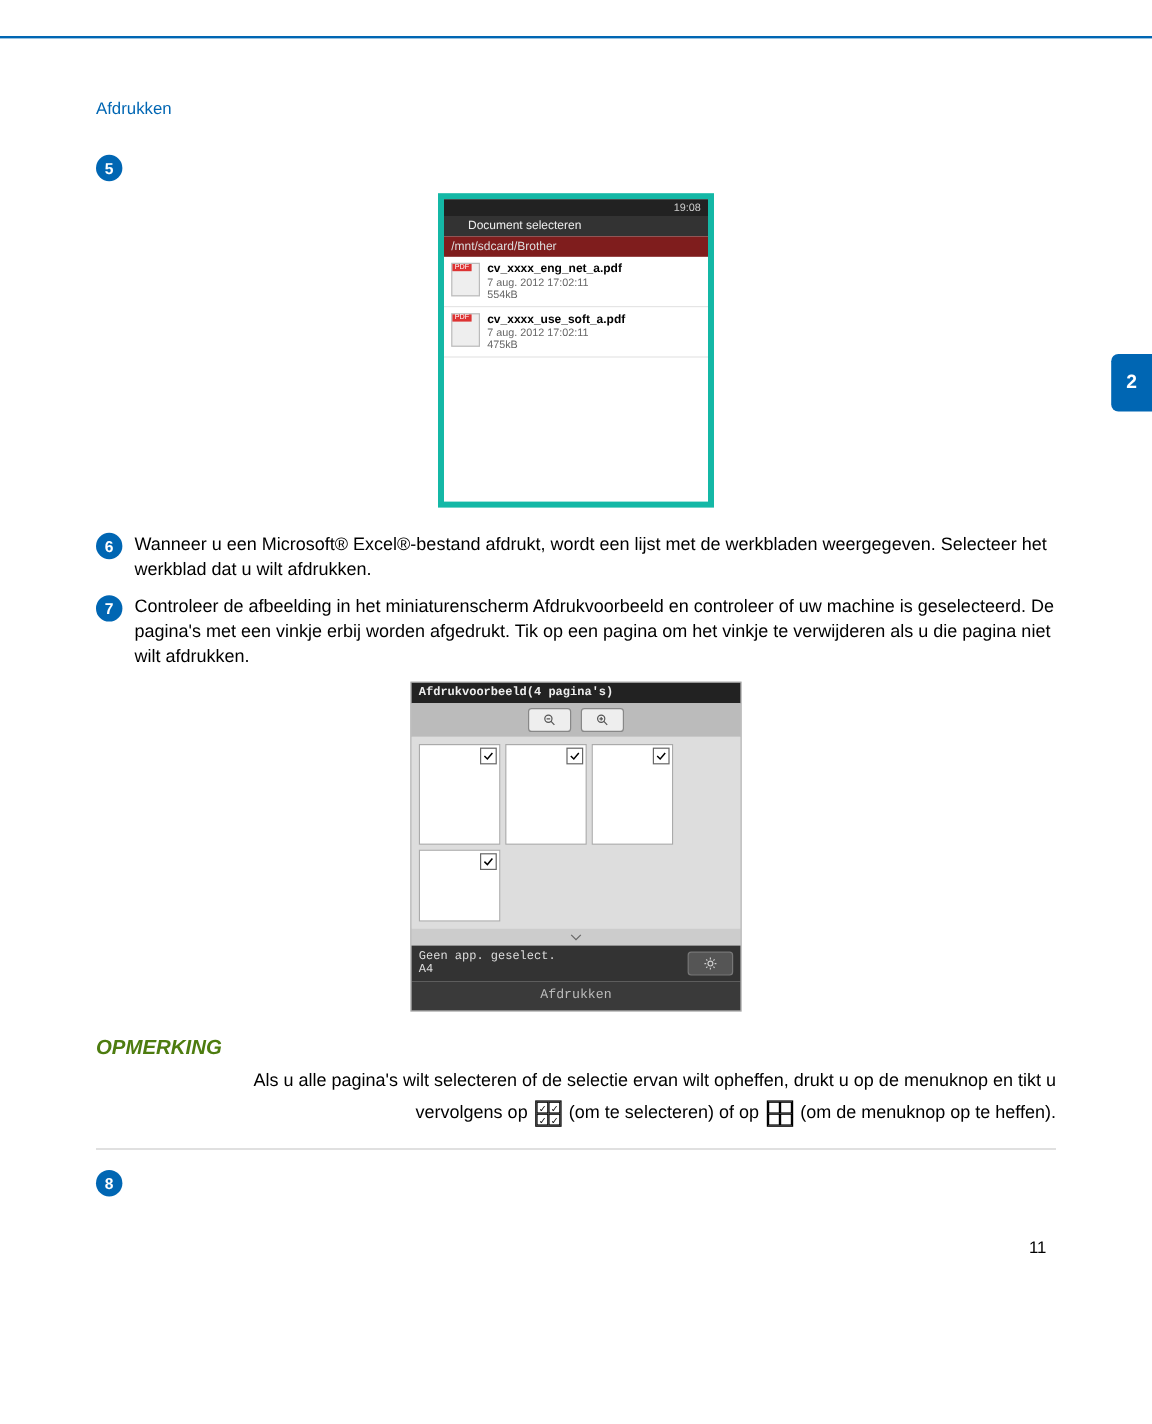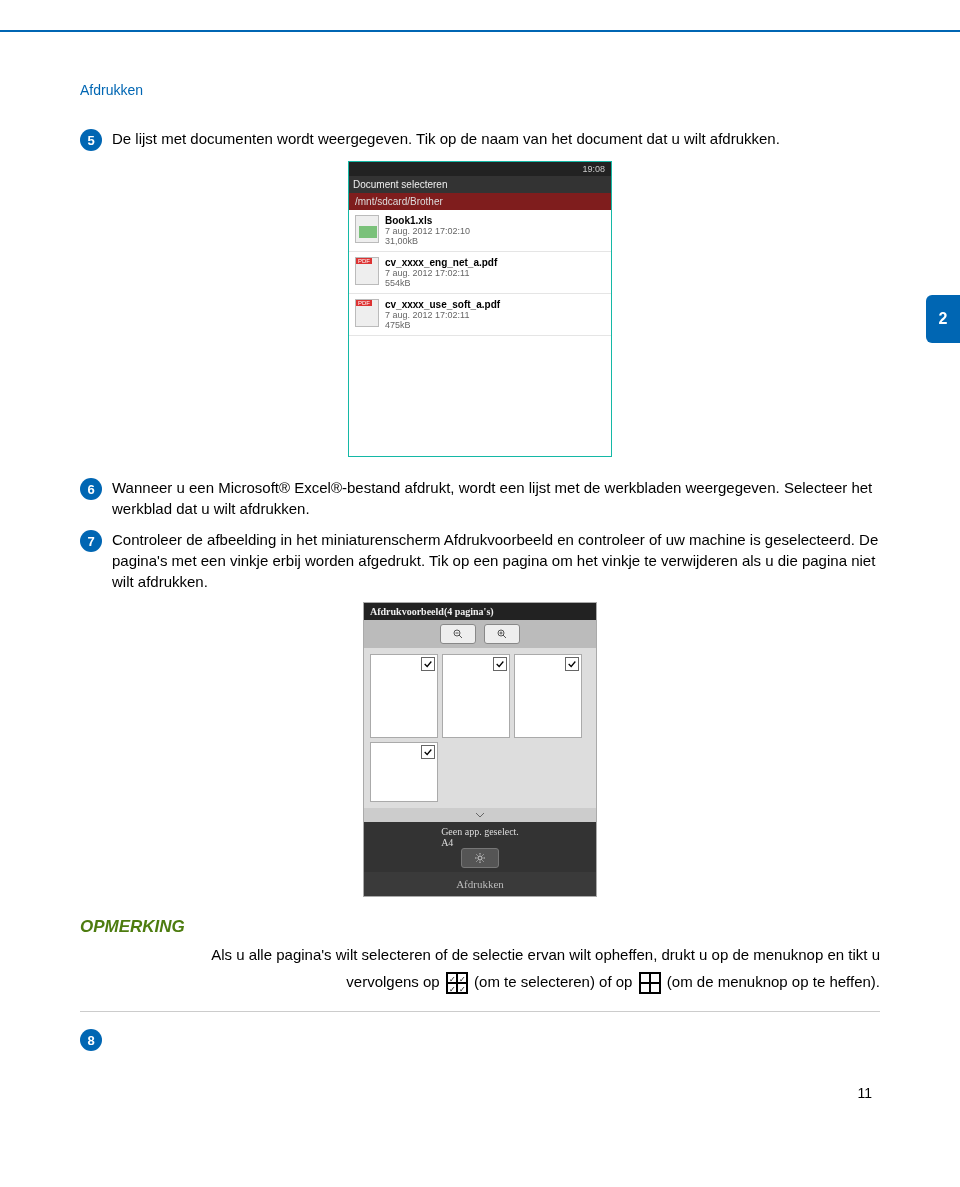--- a/index.html
+++ b/index.html
@@ -63,37 +63,37 @@
     justify-content:center;
     border-radius:6px 0 0 6px;
   }
   .shot-center {
     display:flex;
     justify-content:center;
     margin:6px 0 20px 0;
   }
   
   .shot1 {
-    width:264px;
-    border:1px solid #14b8a6;
+    width:230px;
+    border:5px solid #14b8a6;
     font-size:9px;
     font-family:Arial,sans-serif;
     background:#fff;
   }
   .shot1-status {
     background:#222;
     color:#ccc;
     text-align:right;
     padding:2px 6px;
     font-size:9px;
   }
   .shot1-hdr {
     background:#333;
     color:#eee;
-    padding:3px 4px;
+    padding:3px 20px;
     font-size:10px;
   }
   .shot1-path {
     background:#7f1d1d;
     color:#ddd;
     padding:3px 6px;
     font-size:10px;
   }
   .shot1-item {
     display:flex;
@@ -108,44 +108,44 @@
     margin-right:6px;
     position:relative;
   }
   .file-icon.xls::after{content:"";position:absolute;left:3px;top:10px;width:18px;height:12px;background:linear-gradient(#7ac17a,#7ac17a);}
   .file-icon.pdf::before{content:"PDF";position:absolute;left:0;top:0;font-size:6px;background:#d33;color:#fff;padding:0 2px;}
   .file-name{font-weight:bold;font-size:10px;}
   .file-meta,.file-size{color:#666;font-size:9px;}
   .shot1-blank{height:120px;}
   
   .shot2 {
-    width:234px;
+    width:276px;
     border:1px solid #aaa;
-    font-family:Liberation Serif, serif;
+    font-family:Liberation Mono, monospace;
     background:#ddd;
   }
   .shot2-hdr{
     background:#222;color:#eee;font-size:10px;padding:3px 6px;font-weight:bold;
   }
   .shot2-zoom{
     background:#bbb; display:flex;justify-content:center;gap:8px;padding:4px;
   }
   .zoom-btn{
     width:36px;height:20px;background:#eee;border:1px solid #888;border-radius:3px;display:flex;align-items:center;justify-content:center;
   }
   .zoom-btn svg{width:12px;height:12px;}
   .shot2-grid{
     background:#ddd;padding:6px;display:flex;gap:4px;flex-wrap:wrap;min-height:155px;align-content:flex-start;
   }
   .thumb{width:68px;height:84px;background:#fff;border:1px solid #aaa;position:relative;}
   .thumb .chk{position:absolute;right:2px;top:2px;width:14px;height:14px;background:#fff;border:1px solid #666;display:flex;align-items:center;justify-content:center;}
   .thumb .chk svg{width:10px;height:10px;}
   .scroll-ind{background:#ccc;height:14px;display:flex;align-items:center;justify-content:center;}
   .scroll-ind svg{width:12px;height:8px;}
-  .status-row{background:#333;color:#ddd;font-size:10px;padding:4px 6px;display:flex;justify-content:space-between;align-items:center;flex-direction:column;}
+  .status-row{background:#333;color:#ddd;font-size:10px;padding:4px 6px;display:flex;justify-content:space-between;align-items:center;}
   .gear-btn{width:38px;height:20px;background:#555;border:1px solid #777;border-radius:3px;display:flex;align-items:center;justify-content:center;}
   .gear-btn svg{width:12px;height:12px;fill:#ccc;}
   .print-btn{background:#3a3a3a;color:#bbb;text-align:center;font-size:11px;padding:6px;}
   
   .note{margin:12px 80px 0 80px;}
   .note-title{color:#4d7c0f;font-weight:bold;font-style:italic;font-size:17px;margin-bottom:4px;}
   .note-body{font-size:15px;line-height:1.8;margin-left:28px;text-align:right;}
   .inline-icon{display:inline-block;vertical-align:middle;background:#000;width:22px;height:22px;margin:0 2px;}
   .inline-icon.sa{background:
     repeating-linear-gradient(#fff,#fff);
@@ -161,38 +161,29 @@
 </head>
 <body>
 
 <div class="top-rule"></div>
 
 <div class="section-header">Afdrukken</div>
 
 <div class="content">
   <div class="step">
     <div class="bullet">5</div>
-    <div class="step-text">De lijst met documenten wordt weergegeven. Tik op de naam van het document dat u wilt afdrukken.</div>
   </div>
 </div>
 
 <div class="shot-center">
   <div class="shot1">
     <div class="shot1-status"><span>19:08</span></div>
     <div class="shot1-hdr">Document selecteren</div>
     <div class="shot1-path">/mnt/sdcard/Brother</div>
     <div id="shot1-list">
-        <div class="shot1-item">
-          <div class="file-icon xls"></div>
-    <div>
-            <div class="file-name">Book1.xls</div>
-    <div class="file-meta">7 aug. 2012 17:02:10</div>
-    <div class="file-size">31,00kB</div>
-          </div>
-        </div>
         <div class="shot1-item">
           <div class="file-icon pdf"></div>
     <div>
             <div class="file-name">cv_xxxx_eng_net_a.pdf</div>
     <div class="file-meta">7 aug. 2012 17:02:11</div>
     <div class="file-size">554kB</div>
           </div>
         </div>
         <div class="shot1-item">
           <div class="file-icon pdf"></div>

